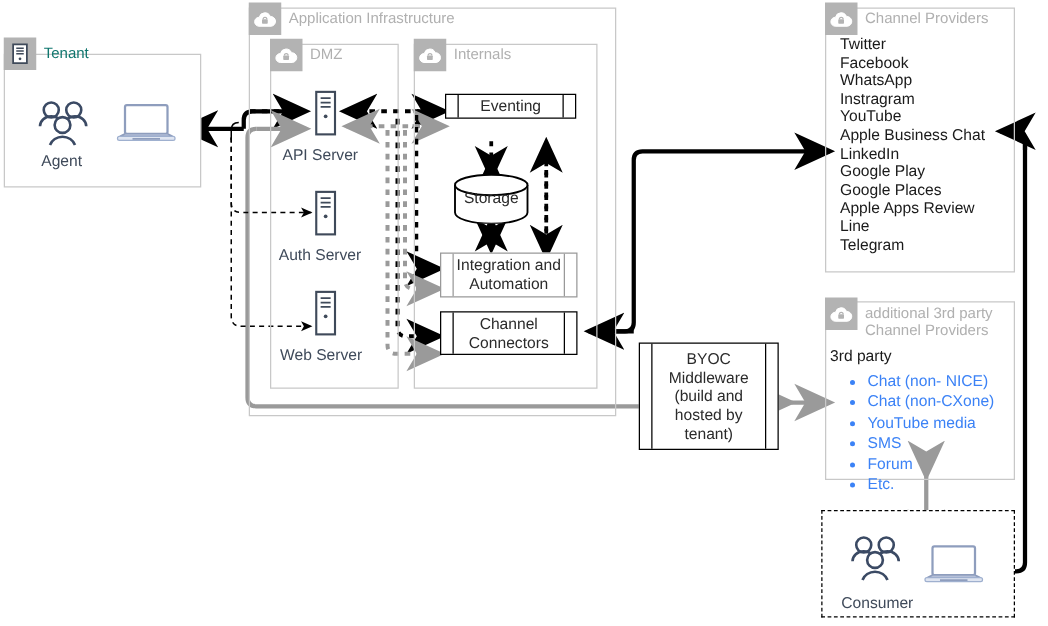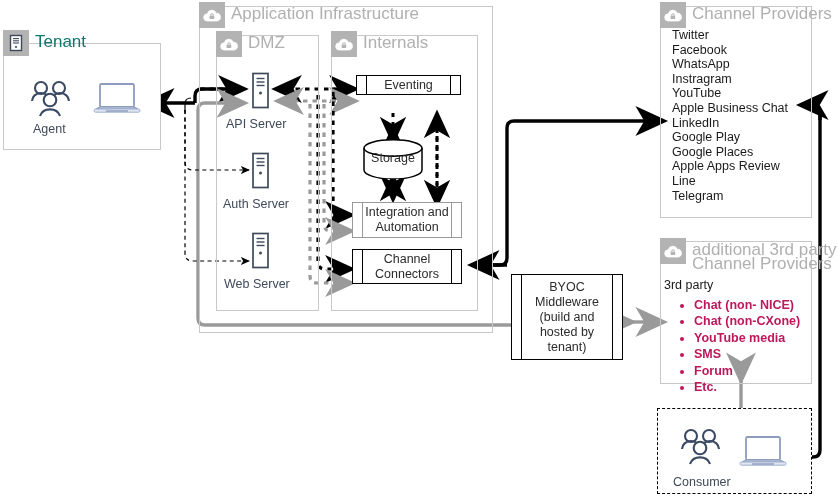--- a/index.html
+++ b/index.html
@@ -11,21 +11,21 @@
   
   .box{position:absolute;box-sizing:border-box;background:#ffffff;}
   .box.gray{border:1px solid #c8c8c8;}
   .box.dashed{border:1px dashed #000000;}
   .box.nofill{background:transparent;}
 
   
   .hdr{position:absolute;display:flex;align-items:flex-start;gap:6px;}
   .hdr .chip{width:26px;height:26px;background:#b3b3b3;flex:0 0 26px;
              display:flex;align-items:center;justify-content:center;}
-  .hdr .ttl{font-size:17px;color:#b0b0b0;line-height:14px;padding-top:5px;
+  .hdr .ttl{font-size:12px;color:#b0b0b0;line-height:14px;padding-top:5px;
             white-space:pre-line;}
   .hdr .ttl.dark{color:#0f766e;}
 
   
   .chip svg{display:block;}
 
   
   .lbl{position:absolute;font-size:12.5px;color:#3f4a5a;white-space:nowrap;}
   .lbl.ctr{text-align:center;}
 
@@ -36,22 +36,22 @@
   .comp.bk{border:1.6px solid #000;}
   .comp.gy{border:1.6px solid #999;}
   .comp .bar{position:absolute;top:0;bottom:0;width:0;border-left:1.4px solid #000;}
   .comp.gy .bar{border-left-color:#999;}
   .comp .bar.l{left:9px;}
   .comp .bar.r{right:9px;}
 
   
   .plainlist{position:absolute;font-size:12.5px;color:#1a1a1a;line-height:14.6px;}
   .plainlist div{white-space:nowrap;}
-  .bullets{position:absolute;font-size:12.5px;color:#be185d;line-height:16.4px;
-           margin:0;padding:0 0 0 22px;list-style:disc;font-weight:bold;}
+  .bullets{position:absolute;font-size:12.5px;color:#3b82f6;line-height:16.4px;
+           margin:0;padding:0 0 0 22px;list-style:disc;}
   .bullets li{white-space:nowrap;}
 
   
   #wires{position:absolute;left:0;top:0;width:838px;height:501px;overflow:visible;}
 
   
   .ico{position:absolute;}
 </style>
 </head>
 <body>

